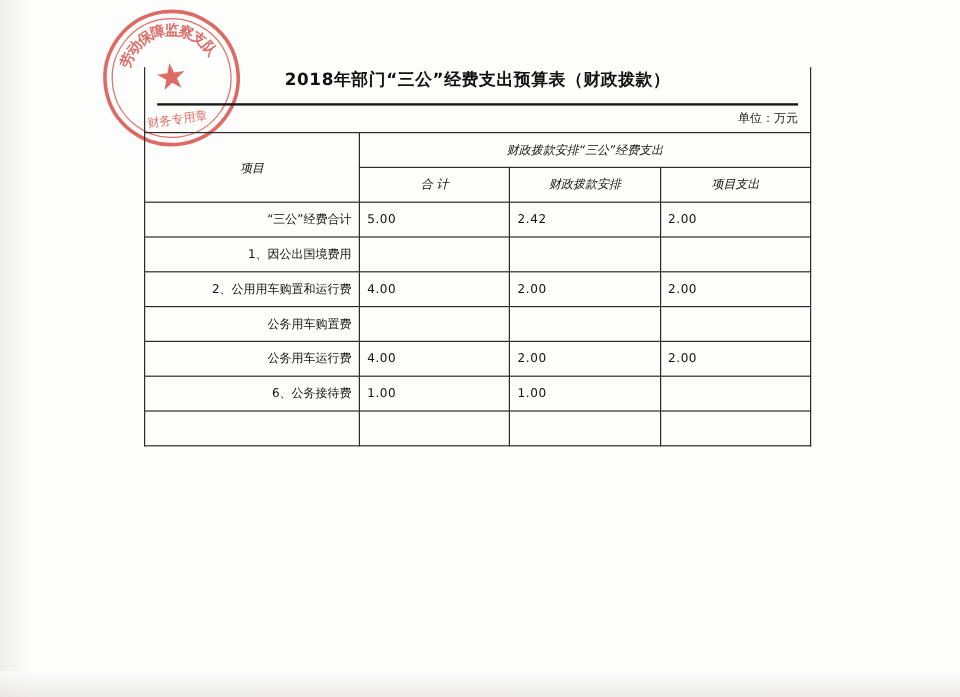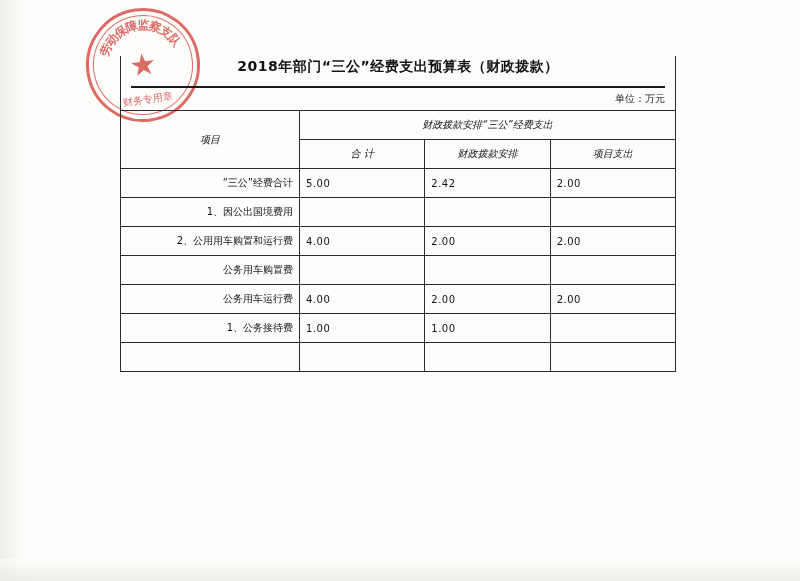--- a/index.html
+++ b/index.html
@@ -269,21 +269,21 @@
           <td class="num"></td>
           <td class="num"></td>
         </tr>
         <tr>
           <td class="col-item">公务用车运行费</td>
           <td class="num">4.00</td>
           <td class="num">2.00</td>
           <td class="num">2.00</td>
         </tr>
         <tr>
-          <td class="col-item">1、公务接待费</td>
+          <td class="col-item">6、公务接待费</td>
           <td class="num">1.00</td>
           <td class="num">1.00</td>
           <td class="num"></td>
         </tr>
         <tr>
           <td class="col-item blank-row"></td>
           <td class="num blank-row"></td>
           <td class="num blank-row"></td>
           <td class="num blank-row"></td>
         </tr>

